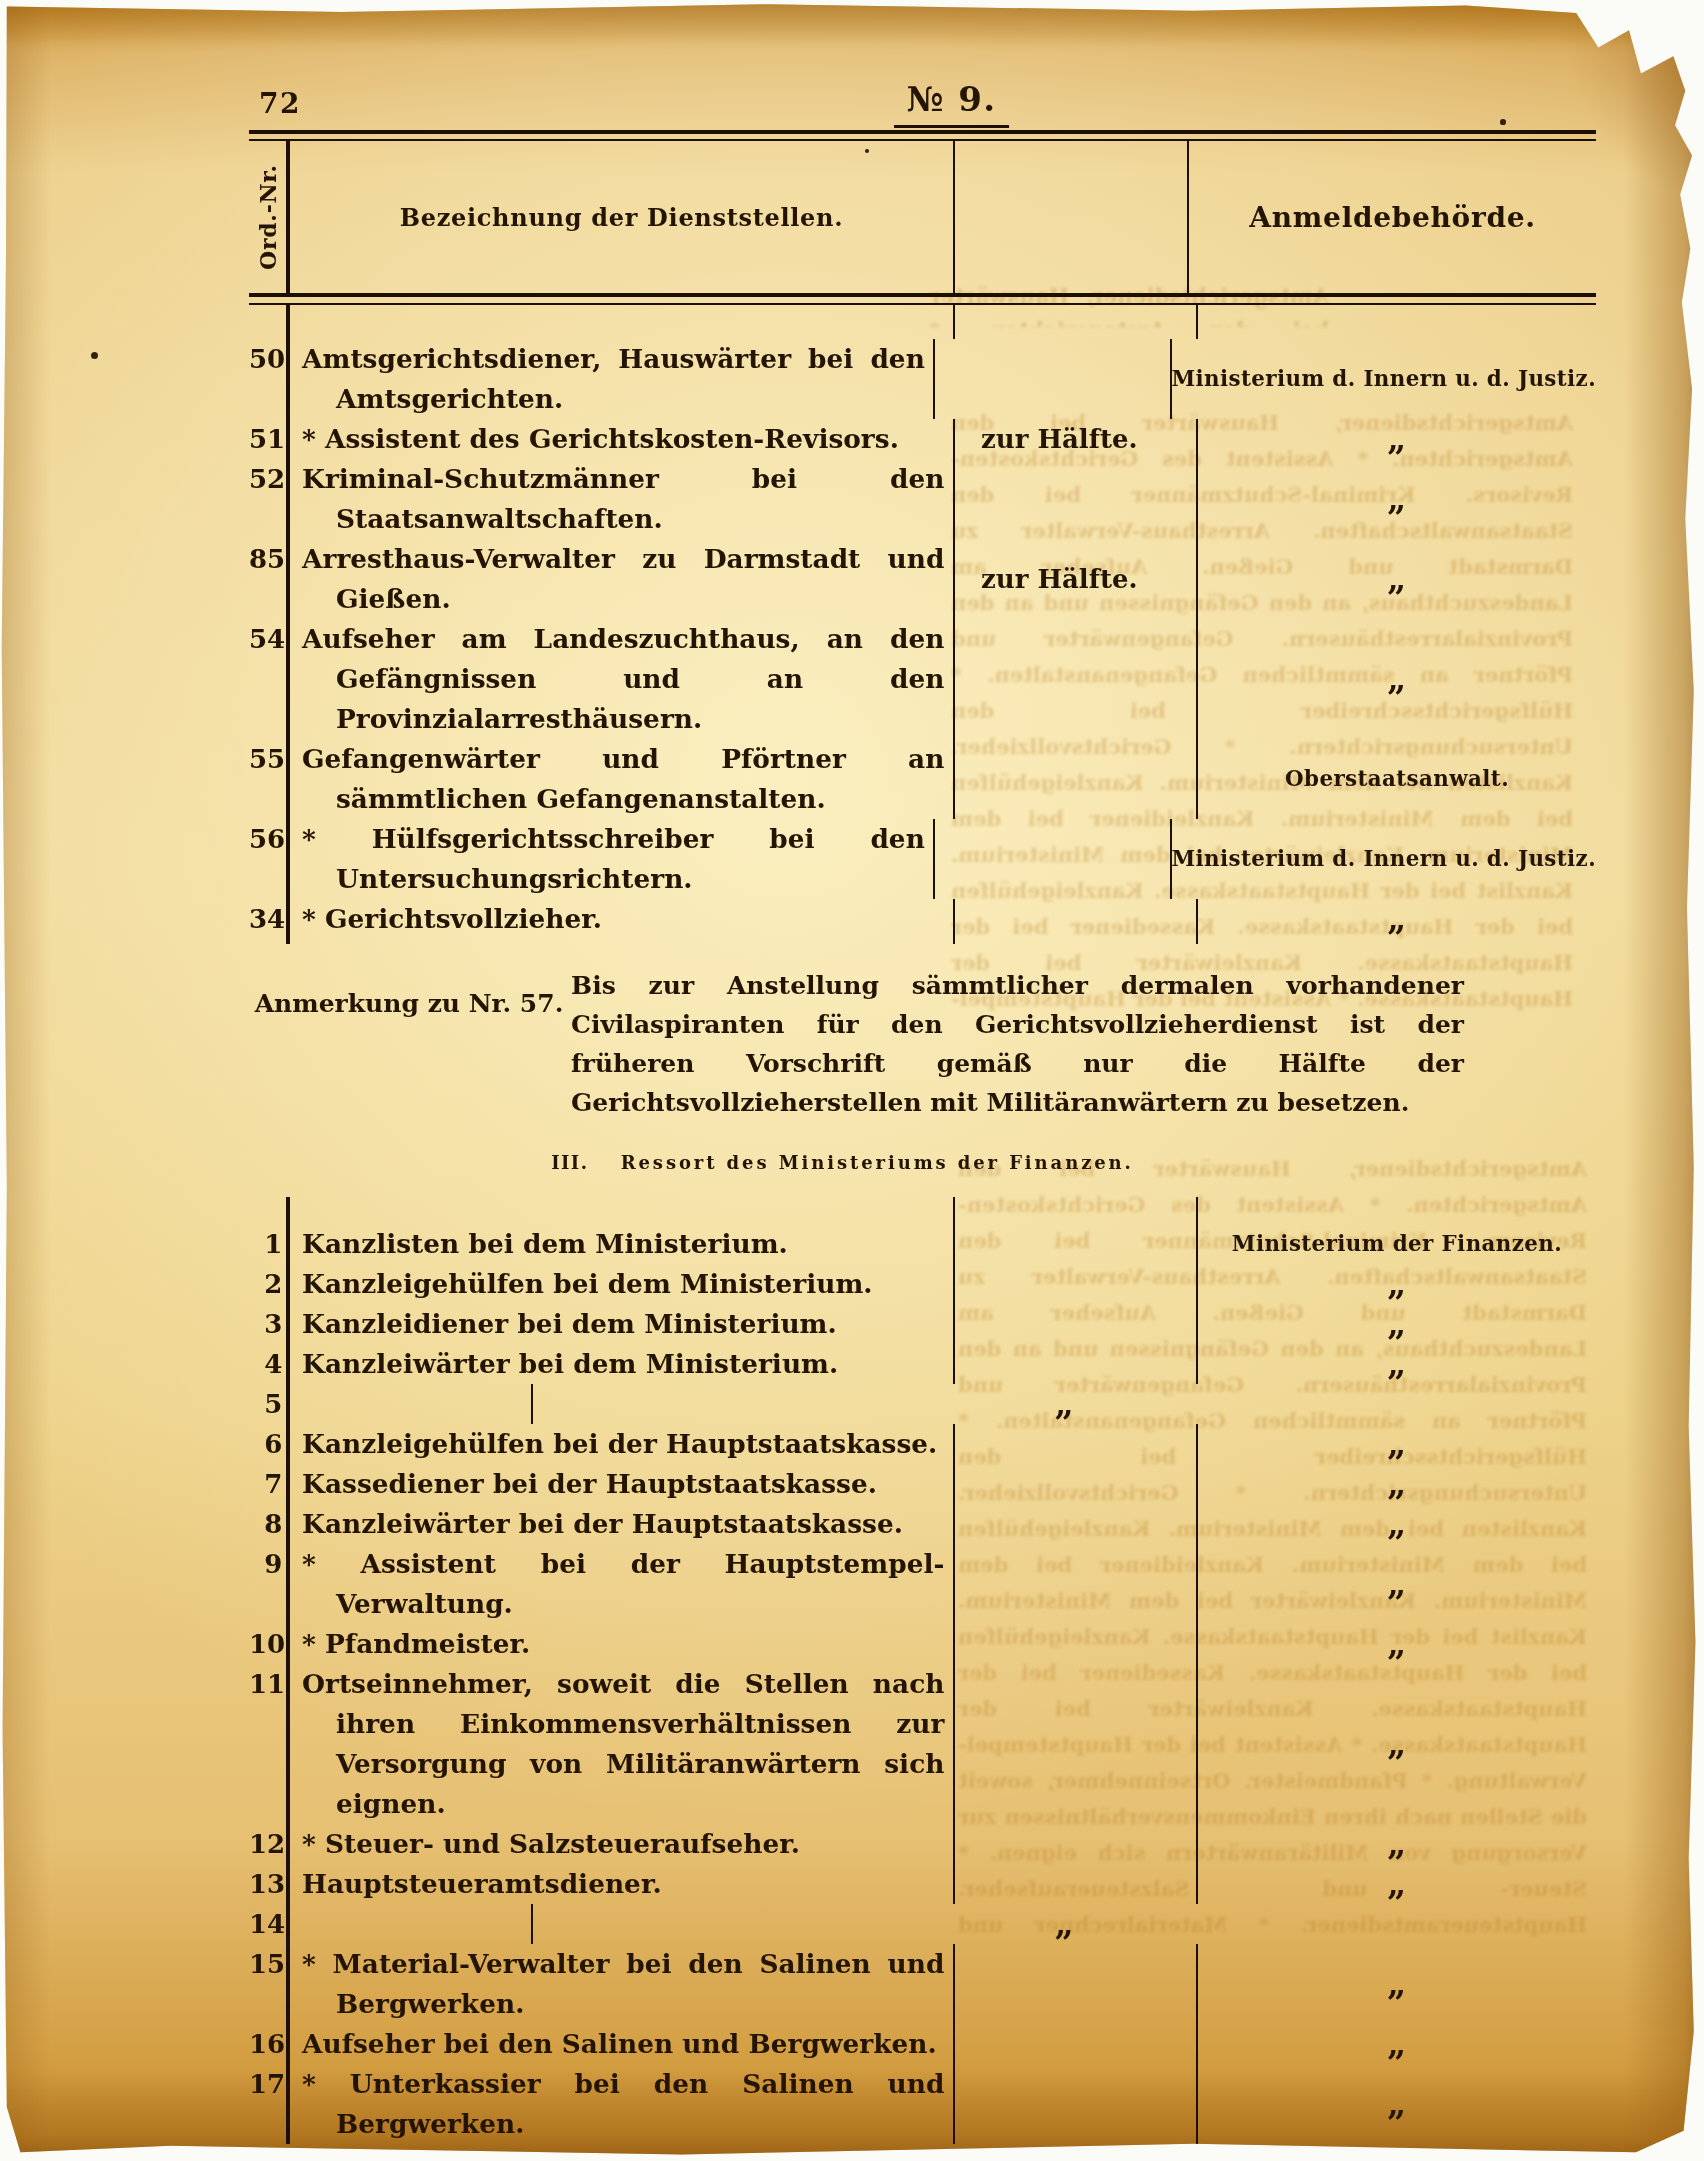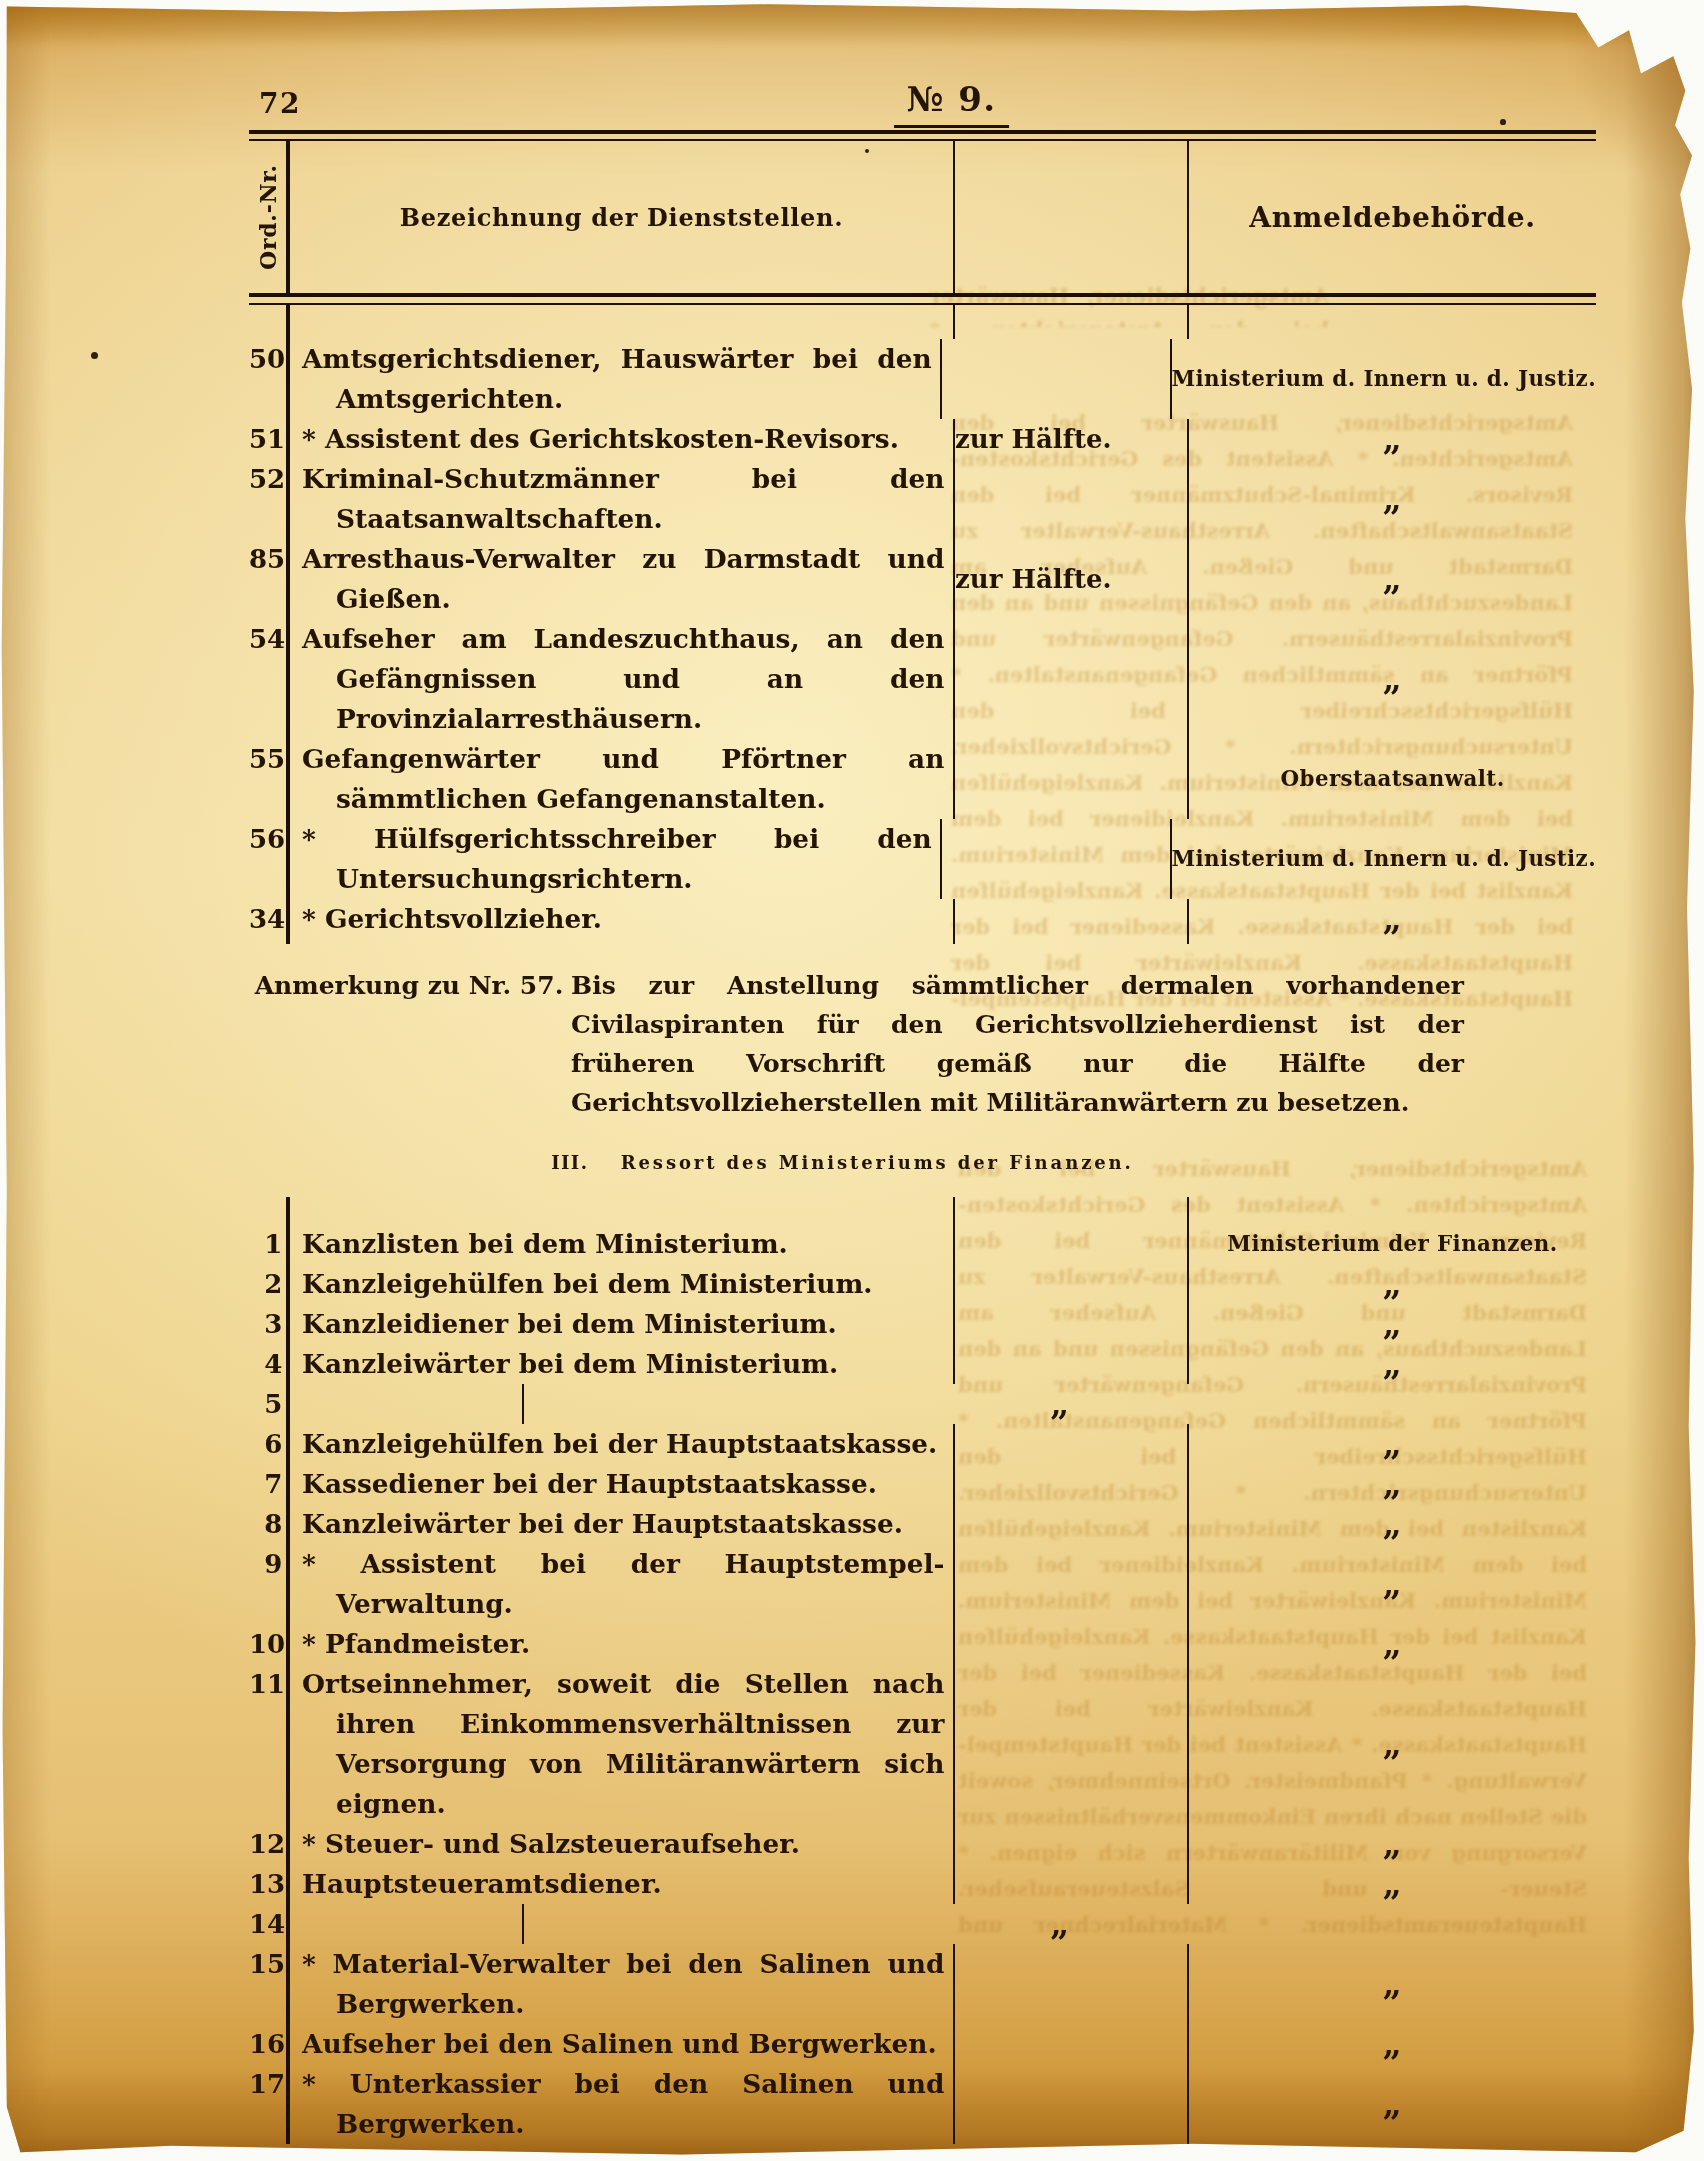--- a/index.html
+++ b/index.html
@@ -102,31 +102,31 @@
     font-size: 26px; font-weight: 700; text-align: right;
     padding-right: 3.6px; line-height: 40px;
   }
   .c.desig {
     width: 665px; border-right: 2.1px solid #1d1002;
     font-size: 26.4px; font-weight: 700; line-height: 40px;
     padding: 0 8.6px 0 46px; text-indent: -34px; text-align: justify;
   }
   .c.note {
     width: 234px; border-right: 2.1px solid #1d1002;
-    font-size: 26px; font-weight: 700; 
-    display: flex; align-items: center;
+    font-size: 26px; font-weight: 700; padding-left: 17px;
+    display: flex; align-items: center; margin-left: 9px;
   }
   .c.auth {
     flex: 1; display: flex; align-items: center; justify-content: center;
     font-size: 21.4px; font-weight: 700; white-space: nowrap; letter-spacing: 0.4px;
   }
   .c.auth.ditto { font-size: 33px; }
 
   .annotation { display: flex; margin-top: 21.4px; font-size: 25px; font-weight: 700; line-height: 39px; }
-  .a-label { width: 322px; padding-left: 5.7px; white-space: nowrap; }
+  .a-label { width: 322px; padding-left: 5.7px; white-space: nowrap; margin-top: 18px; }
   .a-text  { width: 893px; text-align: justify; }
 
   .section-heading { width: 1187px; margin-top: 30px; text-align: center; font-size: 18px; font-weight: 700; }
   .sh-num  { margin-right: 26px; letter-spacing: 1.4px; }
   .sh-text { letter-spacing: 2.9px; }
 
   #section2-body { margin-top: 24px; }
 </style>
 </head>
 <body>

